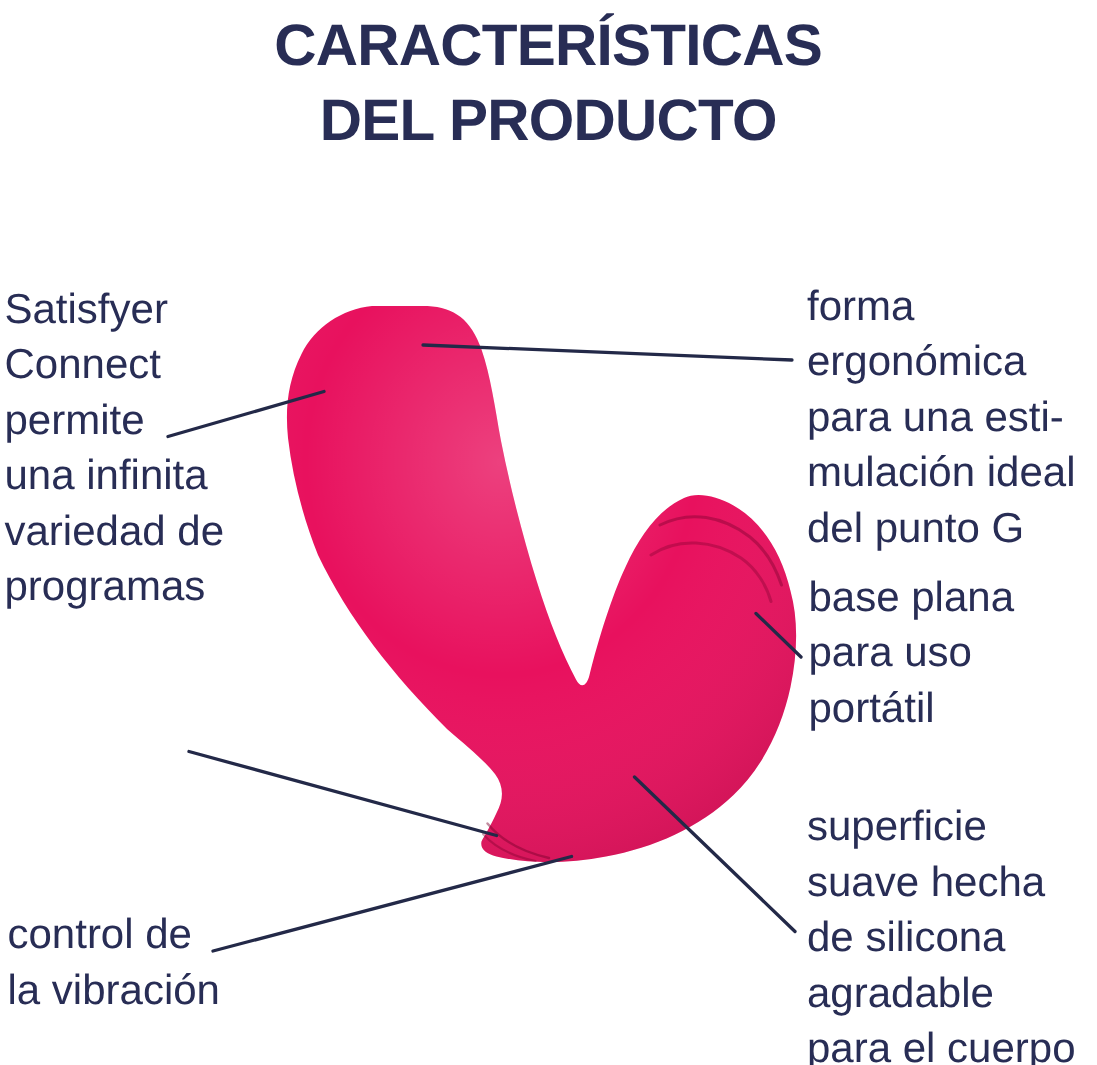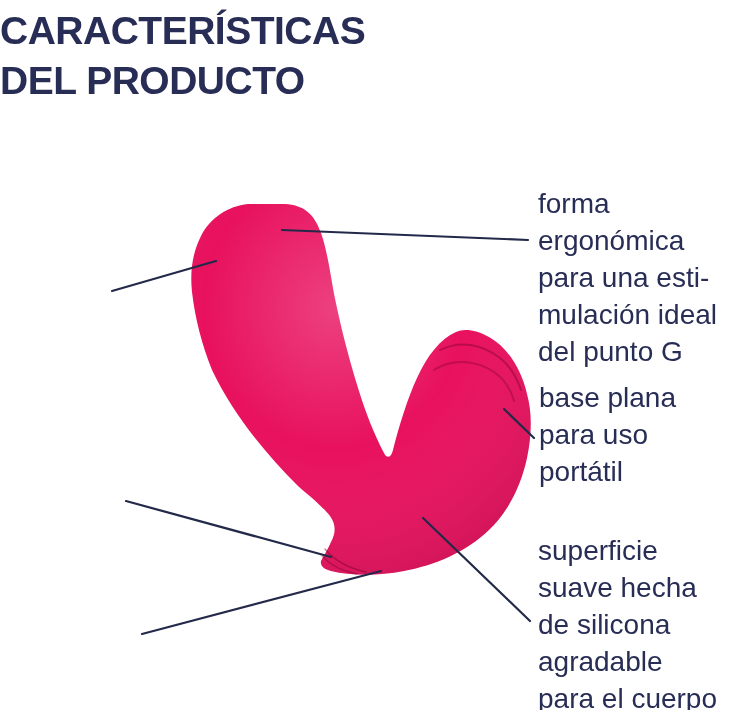--- a/index.html
+++ b/index.html
@@ -11,21 +11,21 @@
   html,body{margin:0;padding:0;background:var(--background);}
   .canvas{
     position:relative;
     width:731px;height:710px;
     overflow:hidden;
     background:var(--background);
     font-family:"Liberation Sans", sans-serif;
   }
   .page-title{
     position:absolute;top:6px;left:0;width:731px;
-    text-align:left;
+    text-align:center;
     font-size:39px;line-height:50px;
     font-weight:bold;
     letter-spacing:-0.5px;
     color:var(--text-navy);
     white-space:pre-line;
   }
   .callout{
     position:absolute;
     font-size:28px;line-height:37px;
     color:var(--text-navy);
@@ -115,22 +115,30 @@
     <g stroke="var(--line-navy)" stroke-width="2.2" stroke-linecap="round">
       <line x1="112" y1="291" x2="216" y2="261"></line>
       <line x1="282" y1="230" x2="528" y2="240"></line>
       <line x1="504" y1="409" x2="534" y2="438"></line>
       <line x1="423" y1="518" x2="530" y2="621"></line>
       <line x1="126" y1="501" x2="331" y2="557"></line>
       <line x1="142" y1="634" x2="381" y2="571"></line>
     </g>
   </svg>
 
+  <div class="callout left" id="co-app-programs">Satisfyer
+Connect
+permite
+una infinita
+variedad de
+programas</div>
 
 
+  <div class="callout left" id="co-vibration">control de
+la vibración</div>
 
   <div class="callout right" id="co-ergonomic">forma
 ergonómica
 para una esti-
 mulación ideal
 del punto G</div>
 
   <div class="callout right" id="co-flat-base">base plana
 para uso
 portátil</div>

